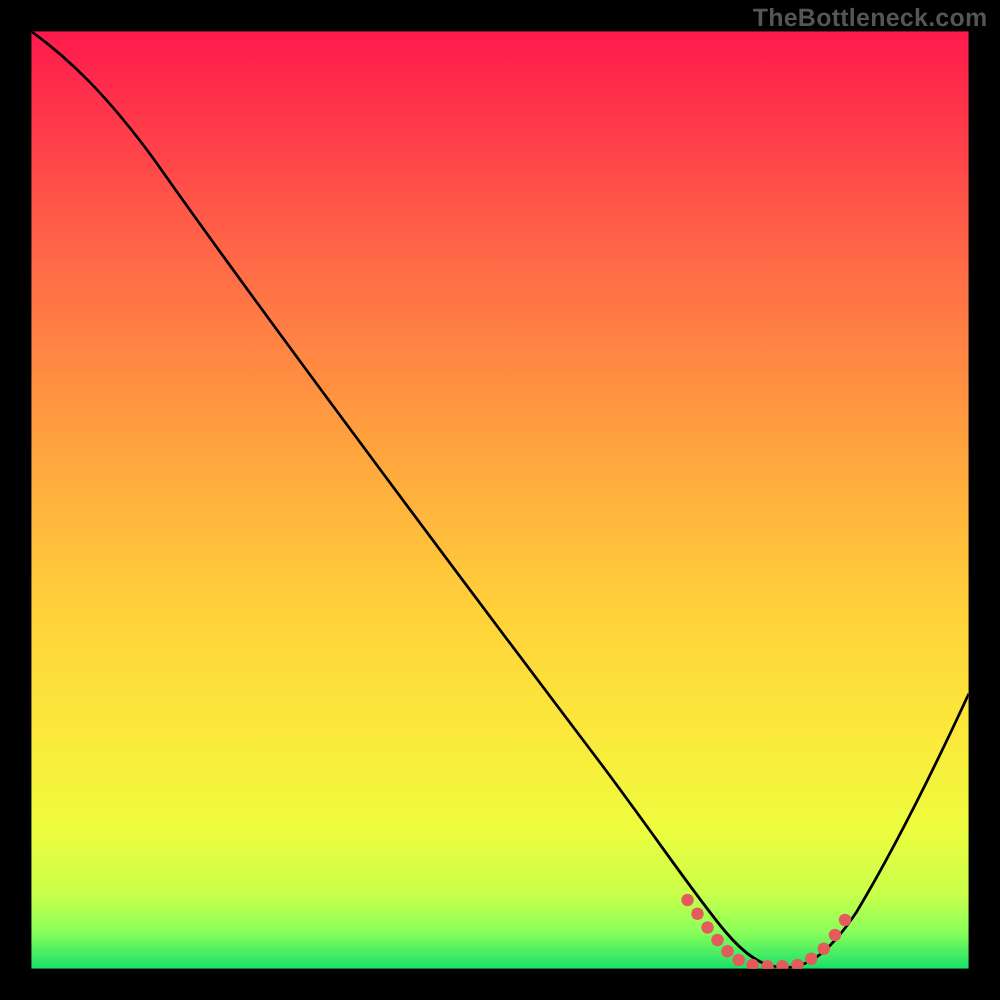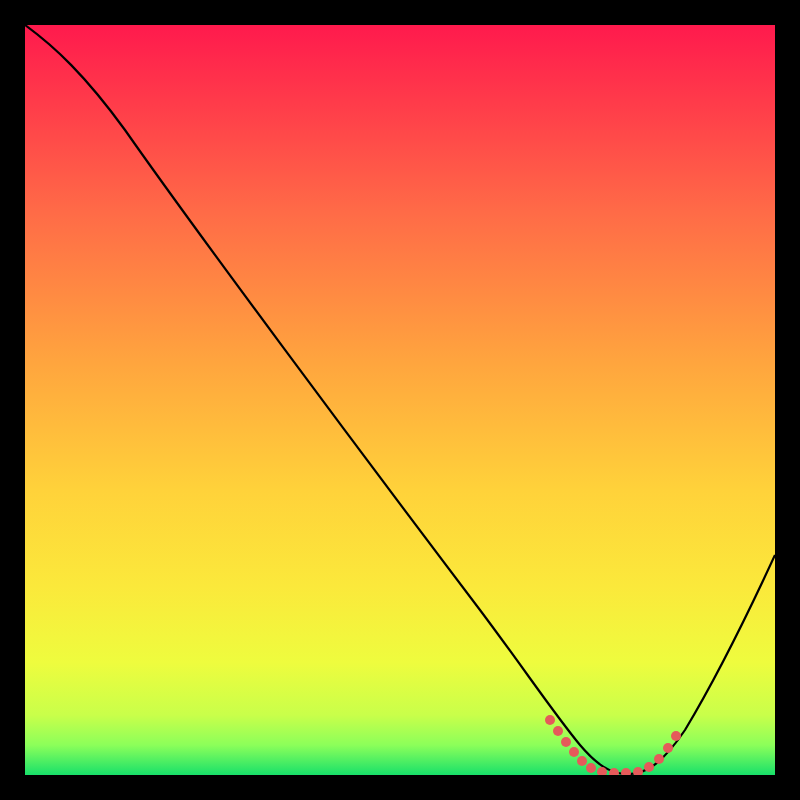--- a/index.html
+++ b/index.html
@@ -33,20 +33,21 @@
     top: 25px;
     width: 750px;
     height: 750px;
   }
 </style>
 </head>
 <body>
 
 <div class="frame">
 
+  <div class="watermark">TheBottleneck.com</div>
 
   <svg class="plot" viewBox="0 0 750 750" preserveAspectRatio="none">
     <defs>
       <linearGradient id="bg-grad" x1="0" y1="0" x2="0" y2="1">
         <stop offset="0%" stop-color="#ff1a4d"></stop>
         <stop offset="10%" stop-color="#ff3a4a"></stop>
         <stop offset="25%" stop-color="#ff6b47"></stop>
         <stop offset="45%" stop-color="#ffa53e"></stop>
         <stop offset="62%" stop-color="#ffd23a"></stop>
         <stop offset="75%" stop-color="#fbe93b"></stop>

